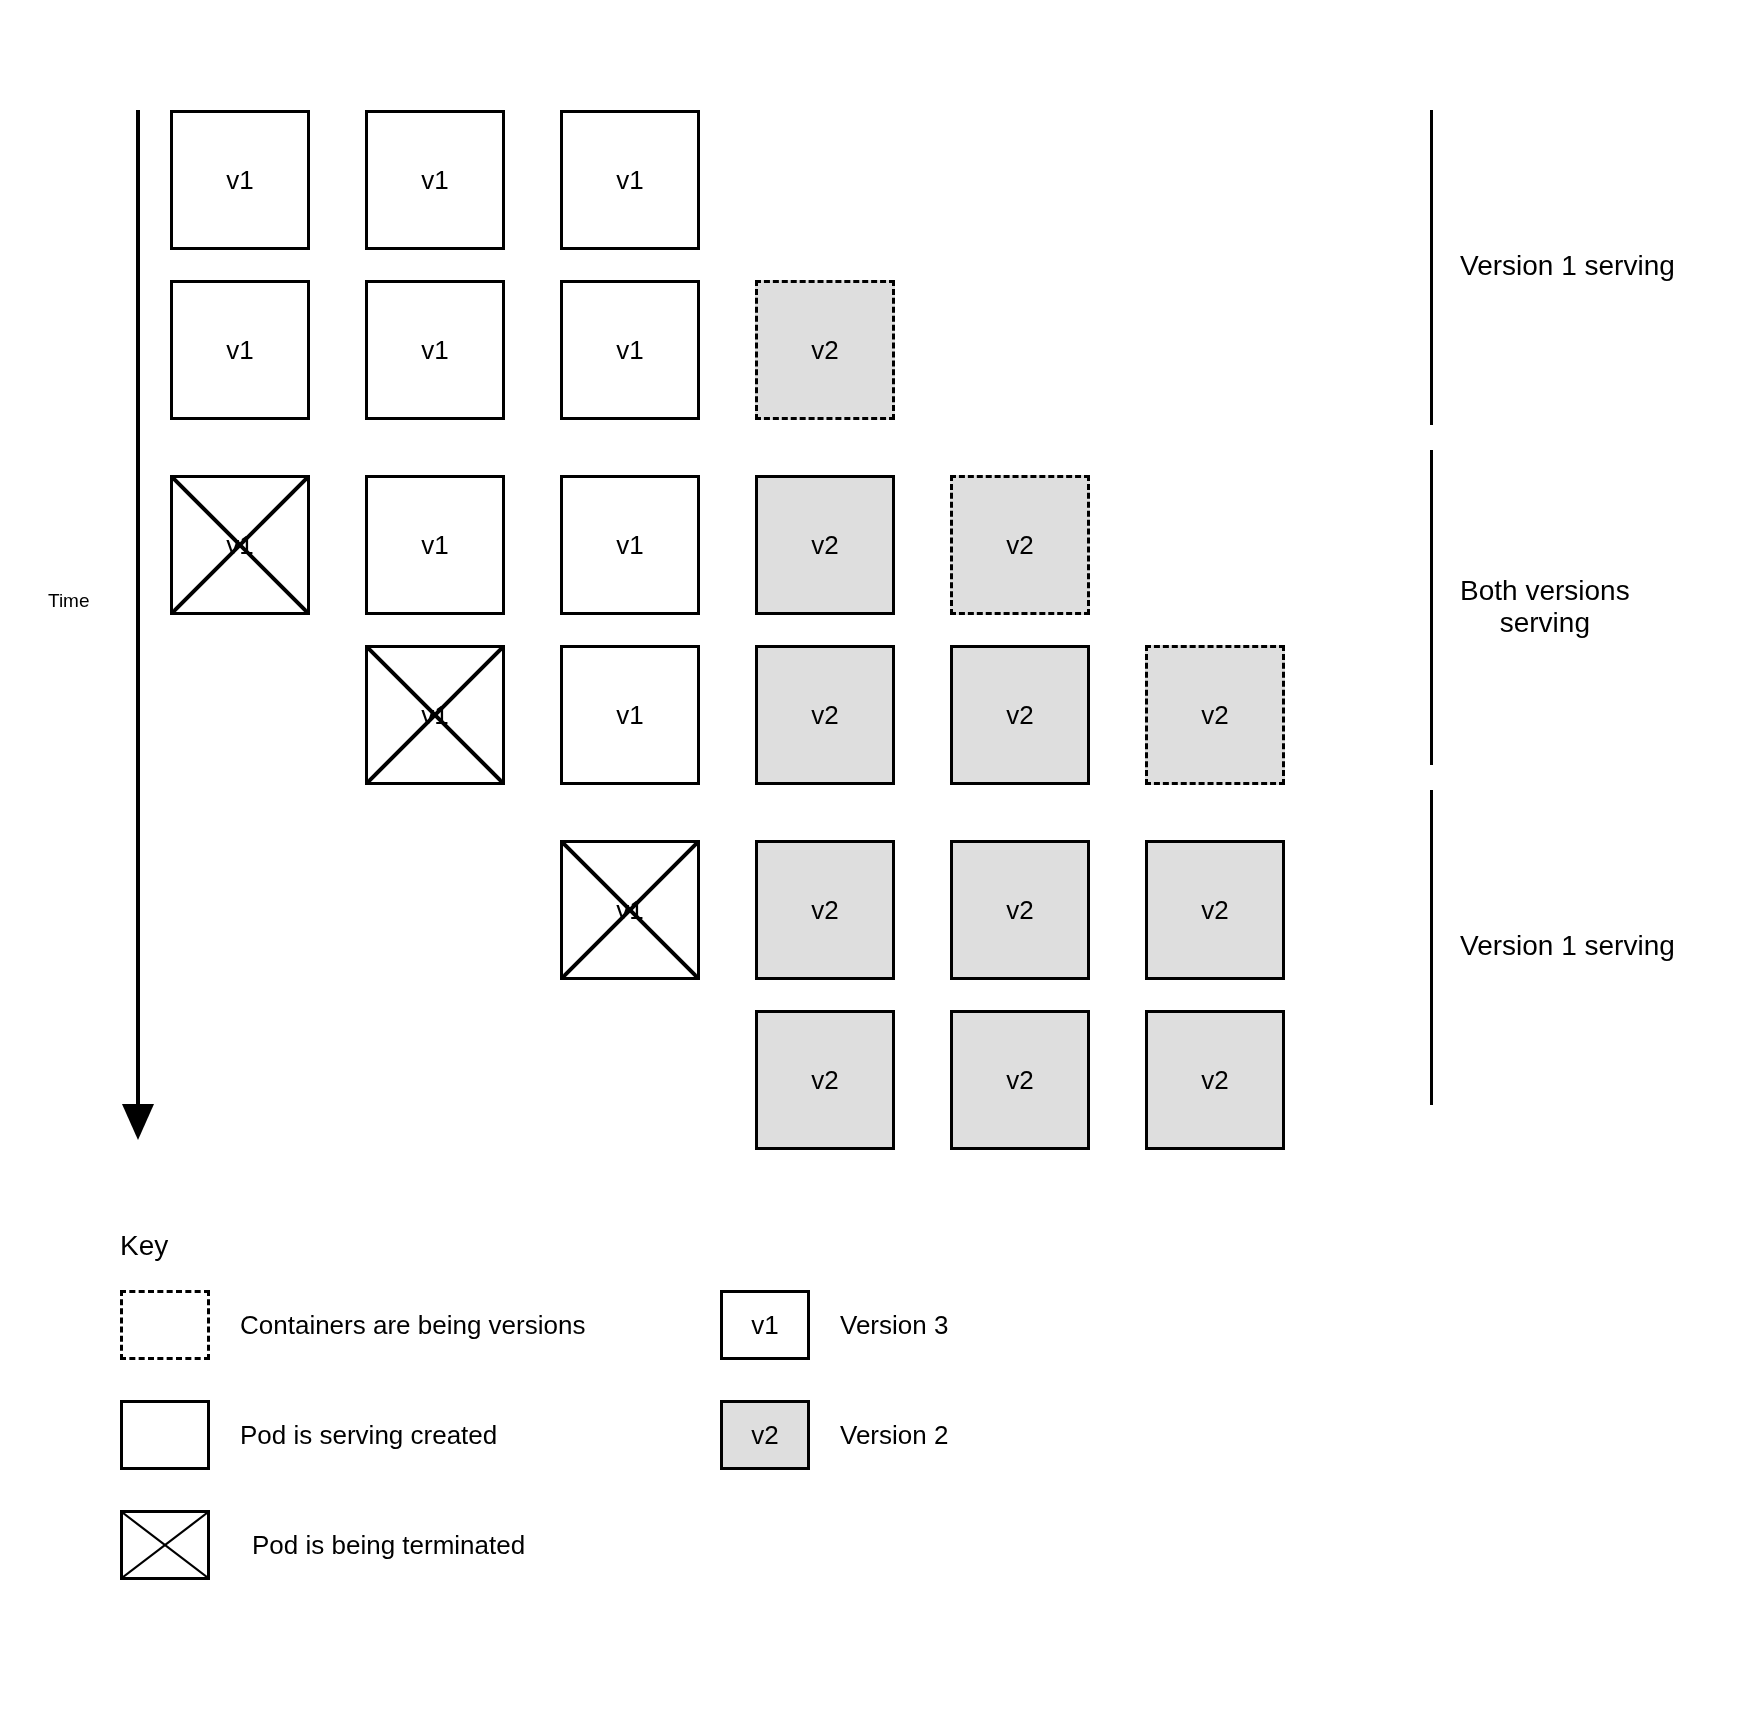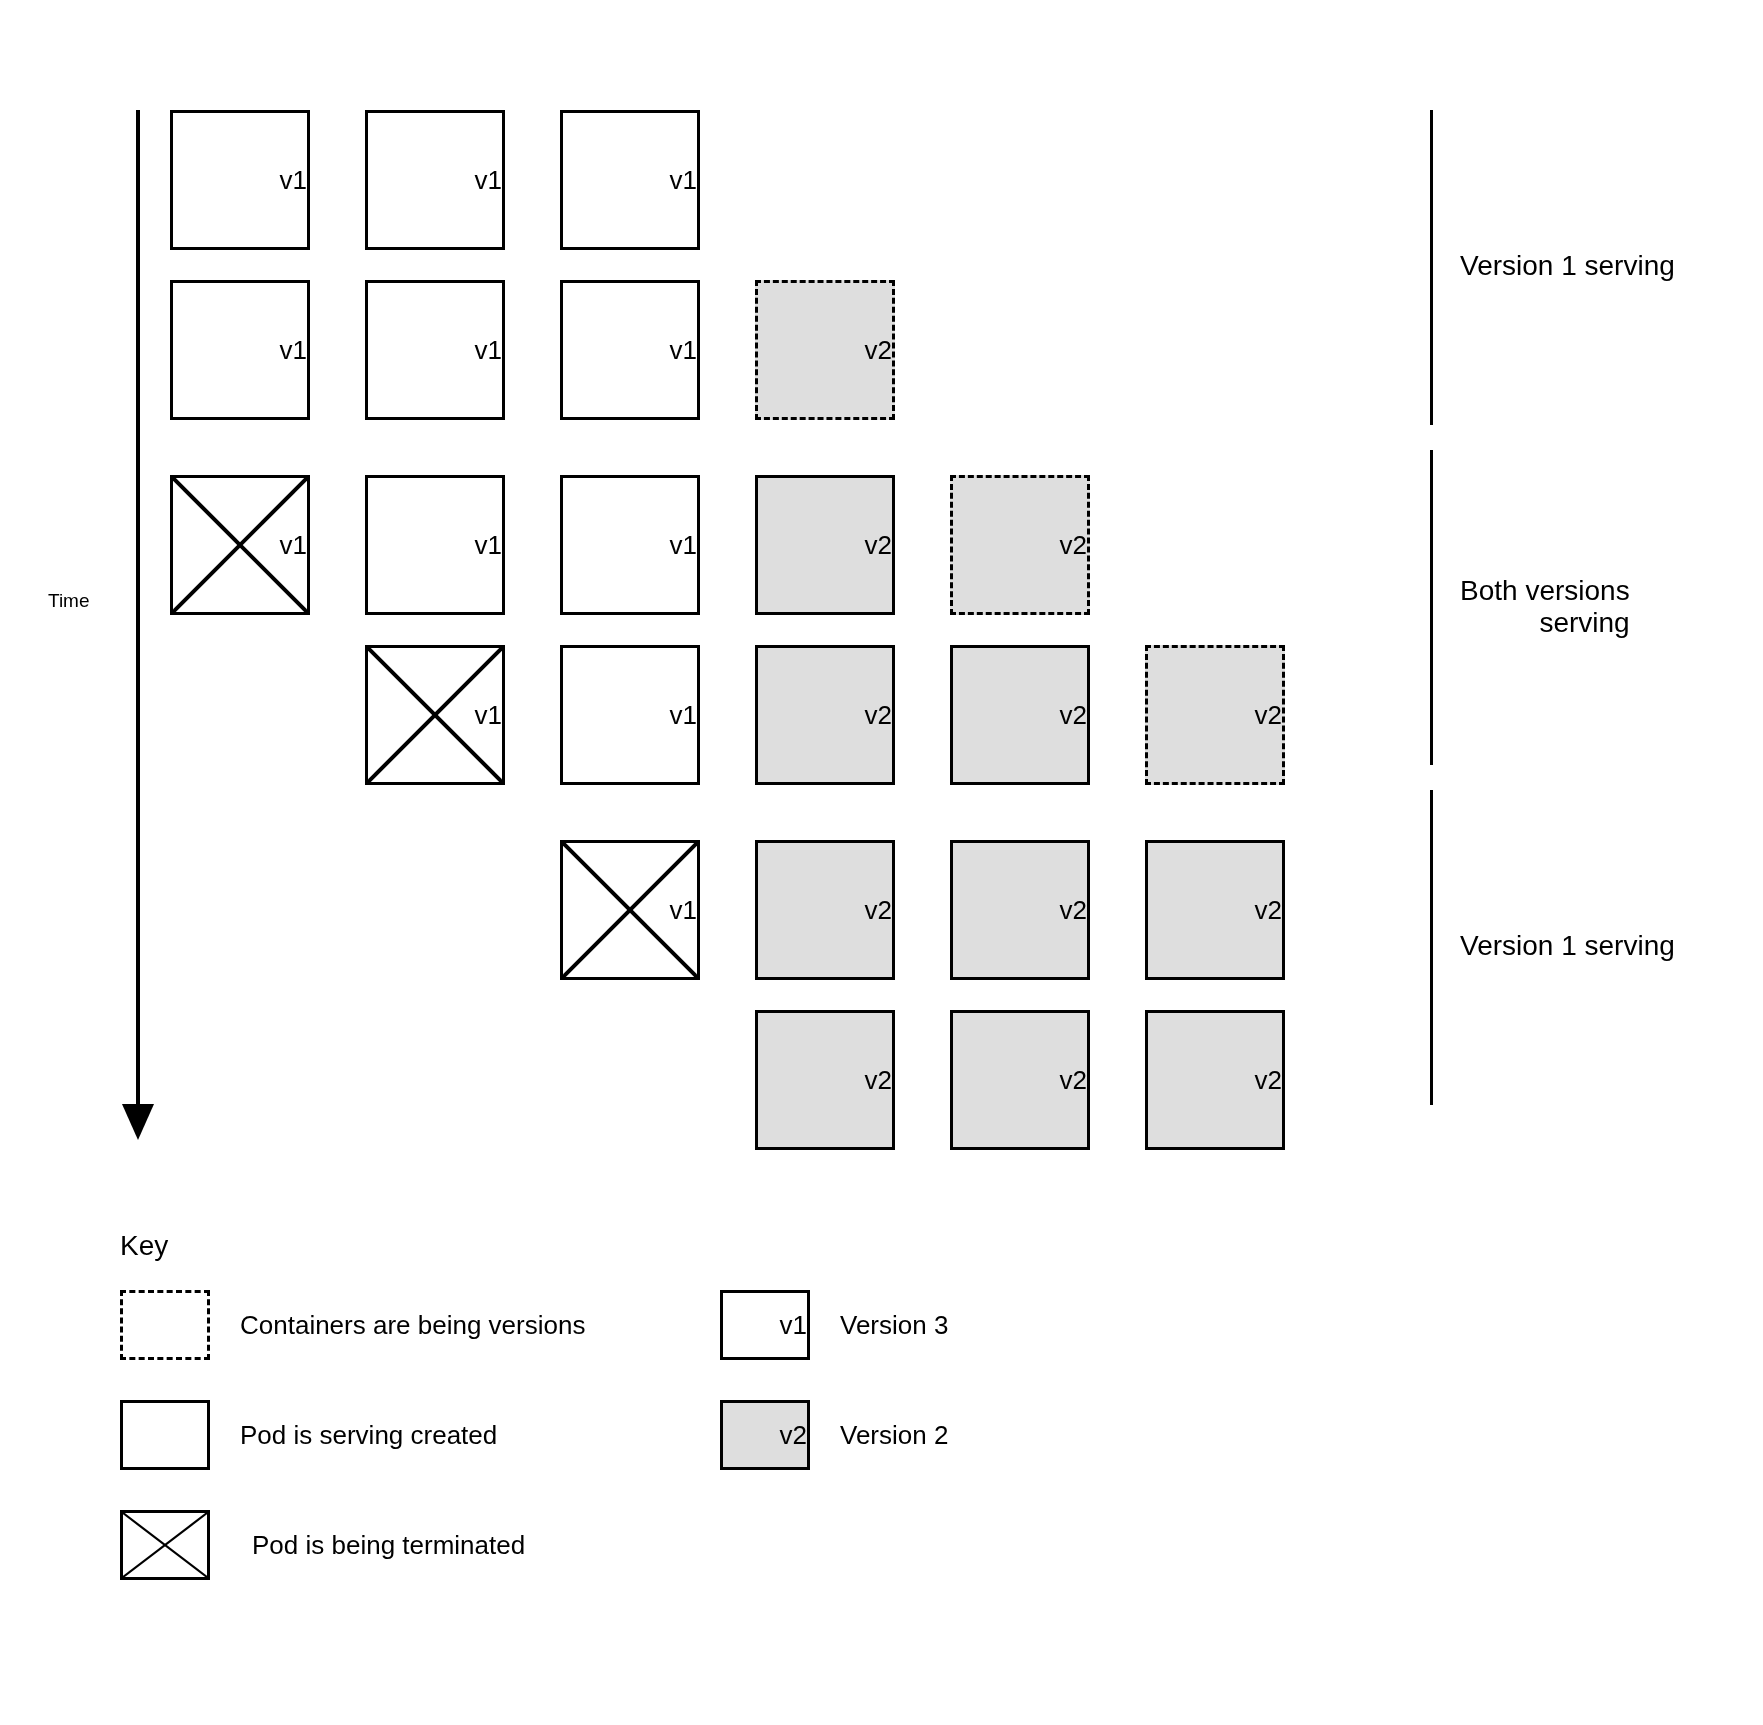--- a/index.html
+++ b/index.html
@@ -1,24 +1,24 @@
 <!DOCTYPE html>
 <html><head>
 <meta charset="utf-8">
 <style>
   html,body{margin:0;padding:0;background:#fff;font-family:Arial,Helvetica,sans-serif;color:#000}
   .canvas{position:relative;width:1763px;height:1725px}
-  .pod{position:absolute;box-sizing:border-box;display:flex;align-items:center;justify-content:flex-end;font-size:26px}
+  .pod{position:absolute;box-sizing:border-box;display:flex;align-items:center;justify-content:center;font-size:26px}
   .v1fill{background:#fff}
   .v2fill{background:#dedede}
   .solid{border:3px solid #000}
   .dashed{border:3px dashed #000}
   .cross-svg{position:absolute;inset:0;width:100%;height:100%}
   .axis-label{position:absolute;font-size:19px}
-  .phase-label{position:absolute;font-size:28px;text-align:right}
+  .phase-label{position:absolute;font-size:28px;text-align:center}
   .phase-bar{position:absolute;width:0;border-left:3px solid #000}
   .key-title{position:absolute;font-size:28px;font-weight:400}
   .key-label{position:absolute;font-size:26px}
   .arrow-svg{position:absolute}
 </style>
 </head>
 <body>
 <div class="canvas">
 
 <svg class="arrow-svg" style="left:118px;top:110px;width:40px;height:1030px" viewBox="0 0 40 1030">

